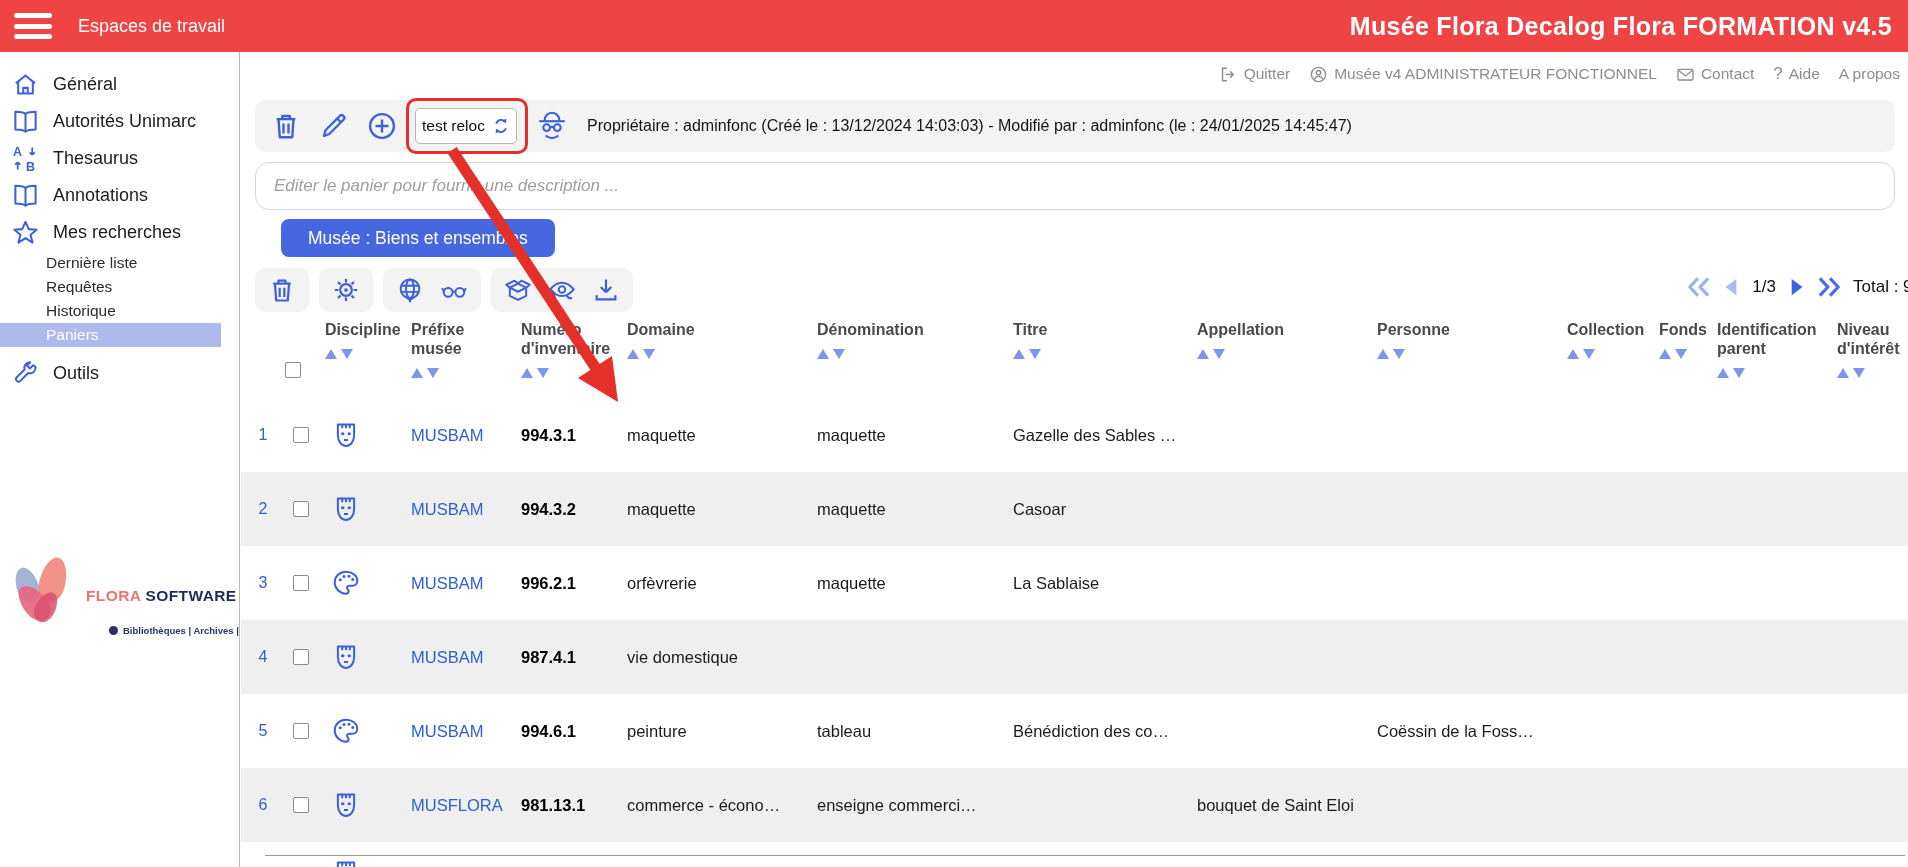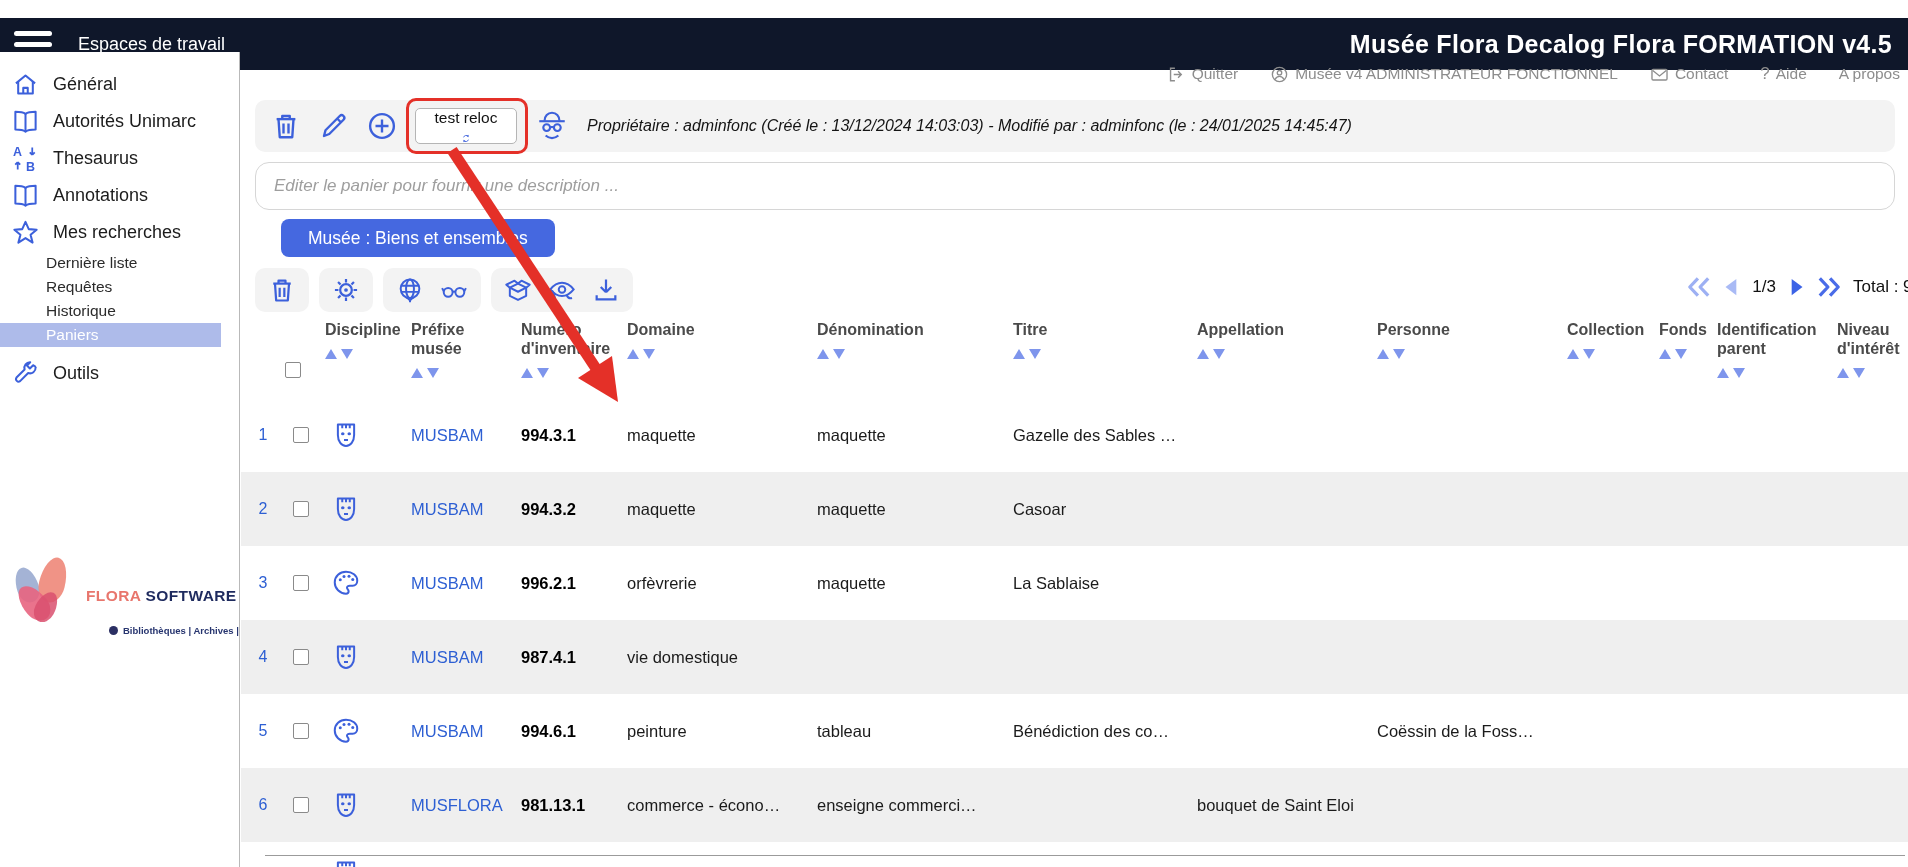--- a/index.html
+++ b/index.html
@@ -1,20 +1,20 @@
 <!DOCTYPE html>
 <html><head>
 <meta charset="utf-8">
 <style>
   * { margin:0; padding:0; box-sizing:border-box; }
   html,body { width:1908px; height:867px; font-family:"Liberation Sans", sans-serif; background:#fff; }
   .stage { position:relative; width:1908px; height:867px; overflow:hidden; background:#fff; }
 
   
-  .topbar { position:absolute; top:18px; left:0; width:1908px; height:52px; background:#0f172a; display:flex; align-items:center; }
+  .topbar { position:absolute; top:0; left:0; width:1908px; height:52px; background:#ef4444; display:flex; align-items:center; }
   .hamburger { width:38px; height:26px; margin-left:14px; display:flex; flex-direction:column; justify-content:space-between; cursor:pointer; }
   .hamburger span { display:block; height:5px; border-radius:3px; background:#fff; }
   .ws-label { color:#fff; font-size:18px; margin-left:26px; }
   .app-title { position:absolute; right:16px; color:#fff; font-size:25px; font-weight:bold; letter-spacing:.3px; }
 
   
   .sidebar { position:absolute; top:52px; left:0; width:240px; height:815px; background:#fff; border-right:1.5px solid #b9b9b9; }
   .side-item { display:flex; align-items:center; gap:14px; height:37px; padding-left:12px; font-size:18px; color:#1c1c1c; cursor:pointer; }
   .side-item svg { width:27px; height:27px; flex:0 0 27px; }
   .sub-item { font-size:15.5px; color:#2b2b2b; padding-left:46px; height:24px; display:flex; align-items:center; cursor:pointer; }
@@ -28,32 +28,32 @@
   .p4 { width:20px; height:32px; background:#d9506e; left:22px; top:34px; transform:rotate(28deg); opacity:.85; }
   .logo-text { position:absolute; left:72px; top:30px; white-space:nowrap; }
   .brand { font-size:15.5px; font-weight:bold; letter-spacing:.4px; }
   .brand .b1 { color:#e8766d; } .brand .b2 { color:#1e2a5e; }
   .tagline { margin-top:20px; font-size:9.5px; color:#27356f; font-weight:bold; display:flex; align-items:center; gap:5px;padding-left:23px; }
   .dot { width:9px; height:9px; border-radius:50%; background:#2b2f63; display:inline-block; }
 
   
   .main { position:absolute; top:52px; left:241px; width:1667px; height:815px; }
 
-  .utility { position:absolute; top:12px; right:8px; display:flex; align-items:center; gap:32px; color:#8d8d8d; font-size:15.5px; }
+  .utility { position:absolute; top:12px; right:8px; display:flex; align-items:center; gap:19px; color:#8d8d8d; font-size:15.5px; }
   .utility .u-item { display:flex; align-items:center; gap:6px; cursor:pointer; white-space:nowrap; }
   .utility svg { width:19px; height:19px; }
   .q-mark { font-size:17px; }
 
   .toolbar1 { position:absolute; top:48px; left:14px; width:1640px; height:52px; background:#f3f3f3; border-radius:10px; display:flex; align-items:center; gap:18px; padding-left:16px; }
   .toolbar1 svg.tool { width:30px; height:30px; cursor:pointer; }
   .namebox-wrap { position:relative; }
-  .namebox { width:102px; height:36px; background:#fff; border:1.5px solid #b5b5b5; border-radius:5px; display:flex; align-items:center; justify-content:center; gap:7px; font-size:15.5px; color:#111;flex-direction:column; }
+  .namebox { width:102px; height:36px; background:#fff; border:1.5px solid #b5b5b5; border-radius:5px; display:flex; align-items:center; justify-content:center; gap:7px; font-size:15.5px; color:#111; }
   .namebox svg { width:18px; height:18px; cursor:pointer; }
   .red-rect { position:absolute; left:-9px; top:-10px; width:122px; height:56px; border:3.5px solid #e43028; border-radius:10px; pointer-events:none; }
-  .owner { font-size:16px; color:#141414; white-space:nowrap;font-style:italic; }
+  .owner { font-size:16px; color:#141414; white-space:nowrap; }
 
   .desc-input { position:absolute; top:110px; left:14px; width:1640px; height:48px; border:1.5px solid #d6d6d6; border-radius:14px; padding:0 18px; font-size:17px; font-style:italic; color:#444; font-family:"Liberation Sans", sans-serif; outline:none; }
   .desc-input::placeholder { color:#9e9e9e; font-style:italic; }
 
   .tab { position:absolute; top:167px; left:40px; height:38px; padding:0 27px; background:#4568e0; border-radius:8px; color:#fff; font-size:17.5px; display:inline-flex; align-items:center; cursor:pointer; }
 
   .toolbar2 { position:absolute; top:216px; left:14px; display:flex; gap:10px; }
   .pill { background:#f3f3f3; border-radius:10px; height:44px; display:flex; align-items:center; gap:16px; padding:0 13px; }
   .pill svg { width:28px; height:28px; cursor:pointer; }
 

